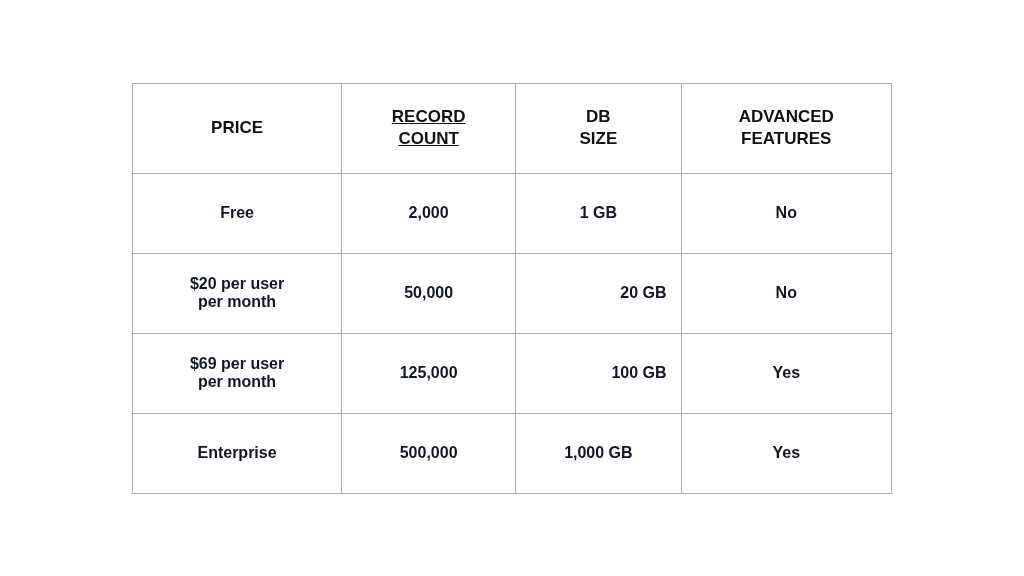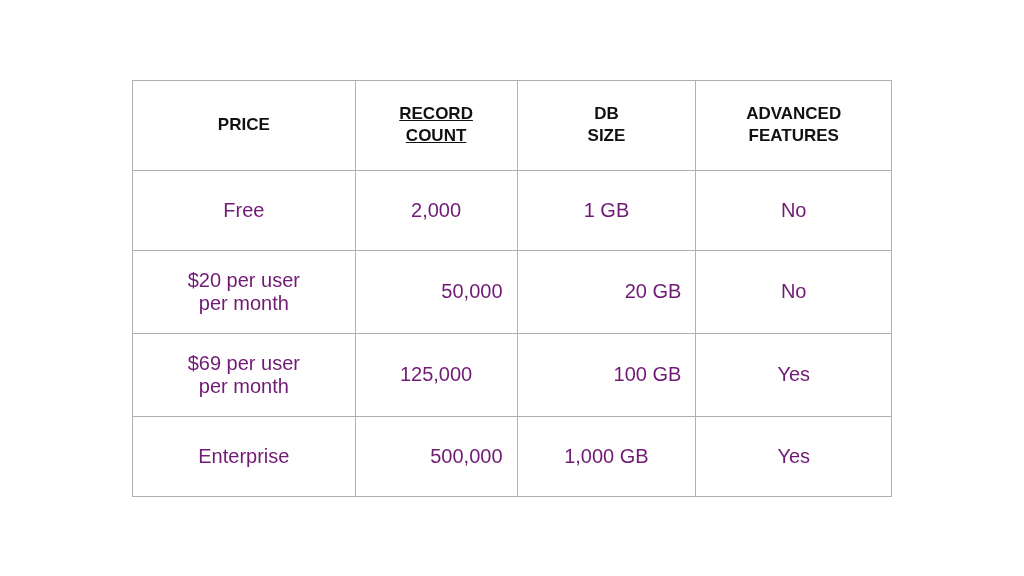--- a/index.html
+++ b/index.html
@@ -36,23 +36,23 @@
     }
 
     thead th {
       font-weight: 700;
       font-size: 17px;
       line-height: 1.3;
       color: #111111;
     }
 
     tbody td {
-      font-weight: 400;
-      font-size: 20px;
-      color: #701a75;
+      font-weight: 700;
+      font-size: 16px;
+      color: #0f172a;
     }
 
     tbody tr {
       height: 80px;
     }
 
     thead tr {
       height: 90px;
     }
   </style>
@@ -75,32 +75,32 @@
     <tbody id="table-body">
     <tr>
           <td style="white-space: pre-line;">Free</td>
           <td style="white-space: pre-line;">2,000</td>
           <td style="white-space: pre-line;">1 GB</td>
           <td style="white-space: pre-line;">No</td>
         </tr>
         <tr>
           <td style="white-space: pre-line; margin-top: 8px;">$20 per user
 per month</td>
-          <td style="white-space: pre-line; text-align: right;">50,000</td>
+          <td style="white-space: pre-line;">50,000</td>
           <td style="white-space: pre-line; text-align: right;">20 GB</td>
           <td style="white-space: pre-line;">No</td>
         </tr>
         <tr>
           <td style="white-space: pre-line;">$69 per user
 per month</td>
           <td style="white-space: pre-line;">125,000</td>
           <td style="white-space: pre-line; text-align: right;">100 GB</td>
           <td style="white-space: pre-line;">Yes</td>
         </tr>
         <tr>
           <td style="white-space: pre-line;">Enterprise</td>
-          <td style="white-space: pre-line; text-align: right;">500,000</td>
+          <td style="white-space: pre-line;">500,000</td>
           <td style="white-space: pre-line;">1,000 GB</td>
           <td style="white-space: pre-line;">Yes</td>
         </tr>
       </tbody>
   </table>
 </div>
 
 </body></html>

